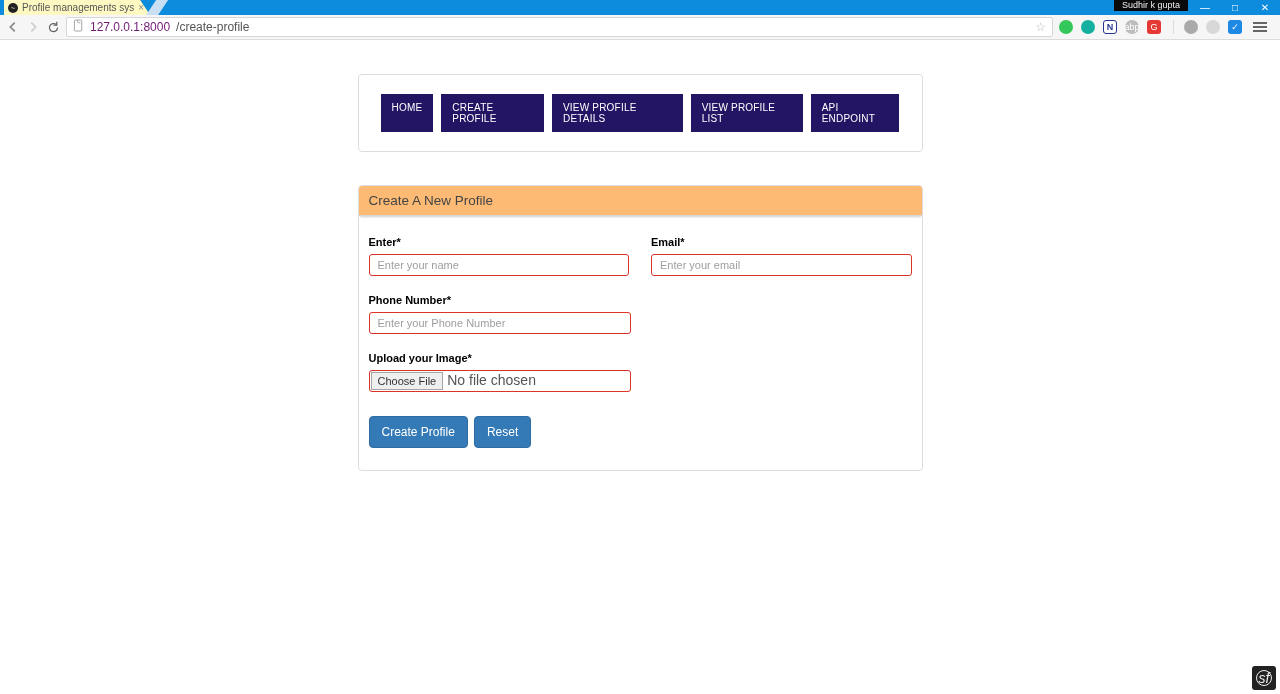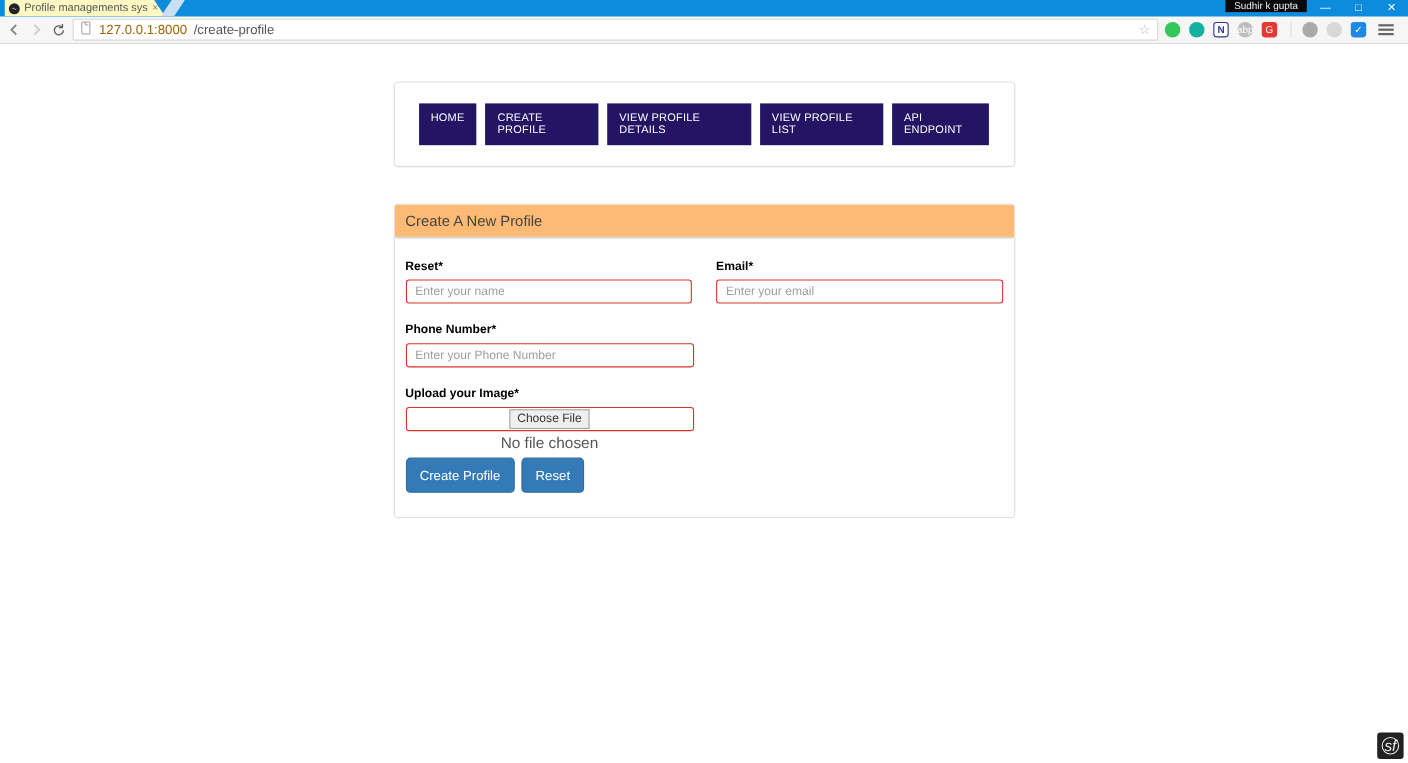--- a/index.html
+++ b/index.html
@@ -37,21 +37,21 @@
     height:25px;  background:#f6f6f6; border-bottom:1px solid #dcdcdc;
     display:flex; align-items:center; padding:0 6px; gap:6px;
   }
   .nav-icn { width:14px; height:14px; display:flex; align-items:center; justify-content:center; color:#8a8a8a; }
   .nav-icn.disabled { color:#cfcfcf; }
   .urlbox {
     border:1px solid #d7d7d7; background:#fff; border-radius:2px;
     height:20px; display:flex; align-items:center; gap:6px; padding:0 6px;
     flex:1; font-size:12px; color:#000;
   }
-  .urlbox .piece.host { color:#a16207; }
+  .urlbox .piece.host { color:#701a75; }
   .urlbox .piece.path { color:#555; }
   .urlbox .page-icn { color:#9e9e9e; }
   .urlbox .star { margin-left:auto; color:#b9b9b9; }
   .ext-icons { display:flex; align-items:center; gap:8px; padding-right:4px; }
   .ext { width:14px; height:14px; border-radius:3px; display:flex; align-items:center; justify-content:center; font-size:9px; color:#fff; }
   .ext-green{ background:#34c759; border-radius:50%; }
   .ext-teal{ background:#14b1a1; border-radius:50%; }
   .ext-letter{ background:#fff; color:#283593; border:1px solid #283593; font-weight:bold; }
   .ext-gray{ background:#bdbdbd; border-radius:50%; }
   .ext-red{ background:#e53935; }
@@ -85,21 +85,21 @@
   .form-group { margin-bottom:18px; }
   label { font-size:11px; font-weight:bold; color:#000; display:block; margin-bottom:6px; }
   .inp {
     width:100%; height:22px; border:1px solid #d9342a; border-radius:3px;
     font-size:11px; color:#888; display:flex; align-items:center; padding:0 8px;
     background:#fff;
   }
   input.inp::placeholder { color:#9e9e9e; }
   .file-wrap {
     width:262px; height:22px; border:1px solid #d9342a; border-radius:3px;
-    display:flex; align-items:center; padding:1px; gap:4px; font-size:11px;flex-direction:column;
+    display:flex; padding:1px; gap:4px; font-size:11px;
   }
   .choose-btn {
     border:1px solid #a6a6a6; background:#efefef; font-size:11px;
     padding:1px 6px; color:#333; height:18px; line-height:14px;
   }
   .file-txt { color:#555; font-size:14px; }
   .actions { margin-top:24px; display:flex; gap:6px; }
   .btn {
     background:#337ab7; border:1px solid #2e6da4; color:#fff;
     border-radius:4px; padding:8px 12px; font-size:12px;
@@ -194,21 +194,21 @@
       <a href="#">VIEW PROFILE LIST</a>
       <a href="#">API ENDPOINT</a>
     </div>
 
     <div class="card">
       <div class="card-head">Create A New Profile</div>
       <div class="card-body">
         <div class="row">
           <div class="col">
             <div class="form-group">
-              <label>Reset*</label>
+              <label>Enter*</label>
               <input class="inp" placeholder="Enter your name" style="">
             </div>
           </div>
           <div class="col">
             <div class="form-group">
               <label>Email*</label>
               <input class="inp" placeholder="Enter your email" style="">
             </div>
           </div>
         </div>

